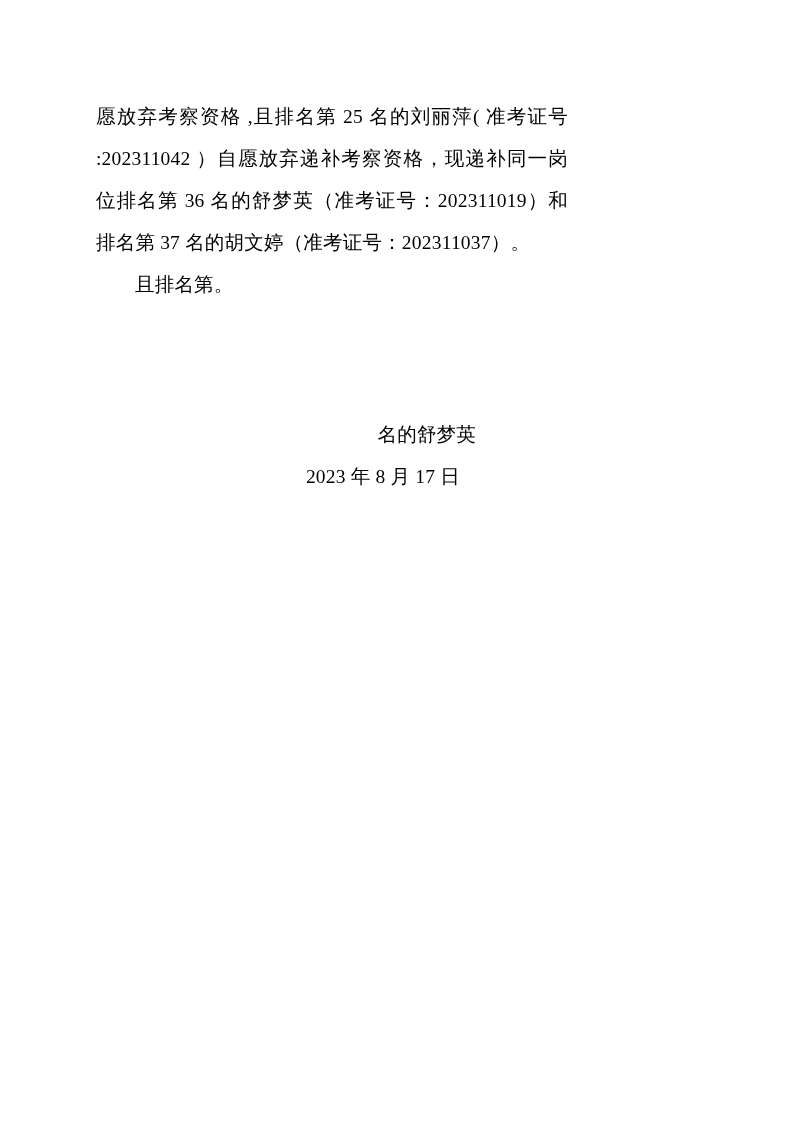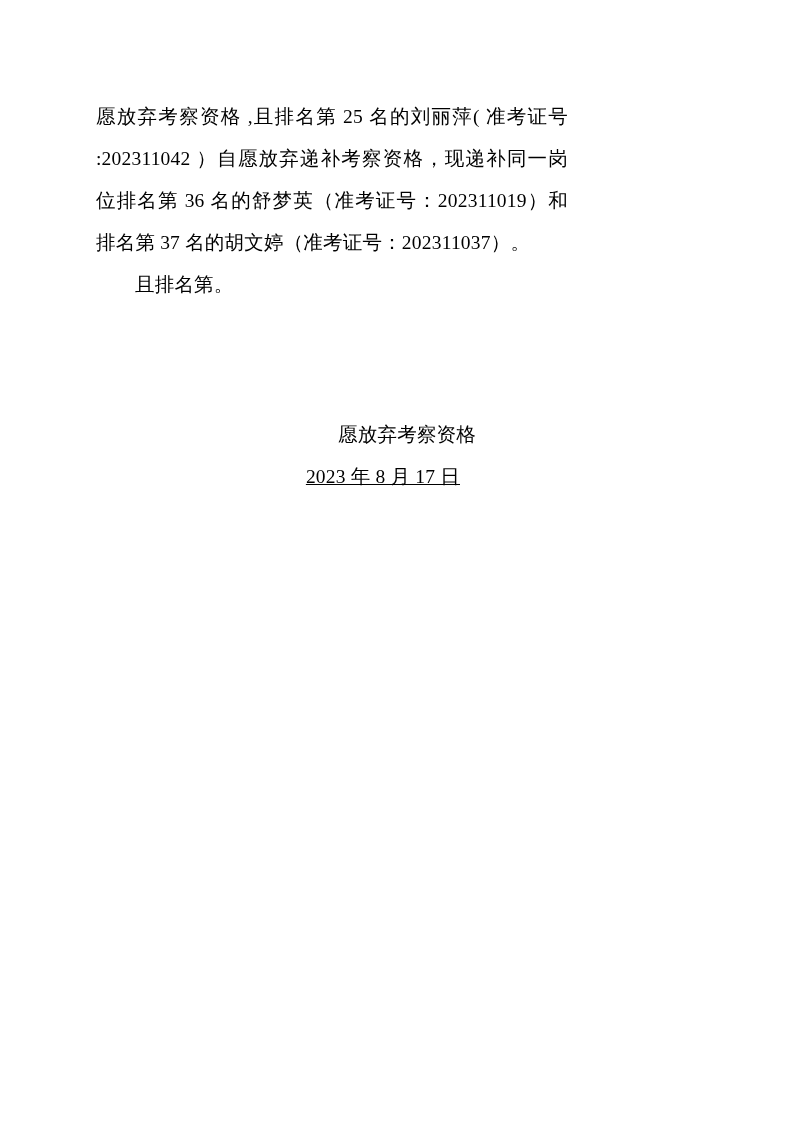--- a/index.html
+++ b/index.html
@@ -43,30 +43,29 @@
     text-align: right;
     padding-right: 92px;
   }
   .sign-line {
     font-size: 19.5px;
     line-height: 42px;
     letter-spacing: 0.2px;
   }
   .sign-line.date {
     padding-right: 16px;
-    text-decoration: underline;
   }
 </style>
 </head>
 <body>
 
 <div class="page">
 
   <p class="body-text para">愿放弃考察资格 ,且排名第 25 名的刘丽萍( 准考证号 :202311042 ）自愿放弃递补考察资格，现递补同一岗位排名第 36 名的舒梦英（准考证号：202311019）和排名第 37 名的胡文婷（准考证号：202311037）。</p>
 
   <p class="body-text para para-indent">且排名第。</p>
 
   <div class="signature-block">
-    <div class="sign-line">愿放弃考察资格</div>
+    <div class="sign-line">名的舒梦英</div>
     <div class="sign-line date">2023 年 8 月 17 日</div>
   </div>
 
 </div>
 
 </body></html>

